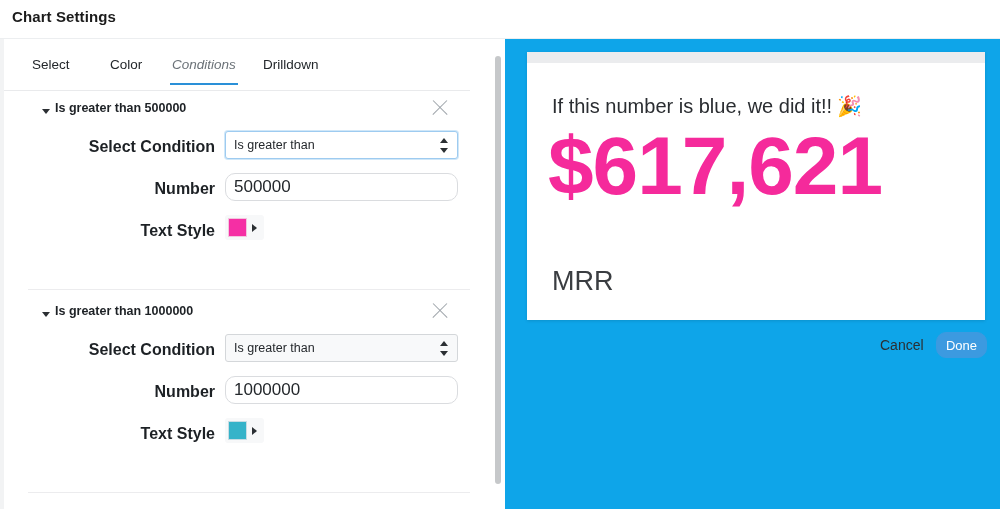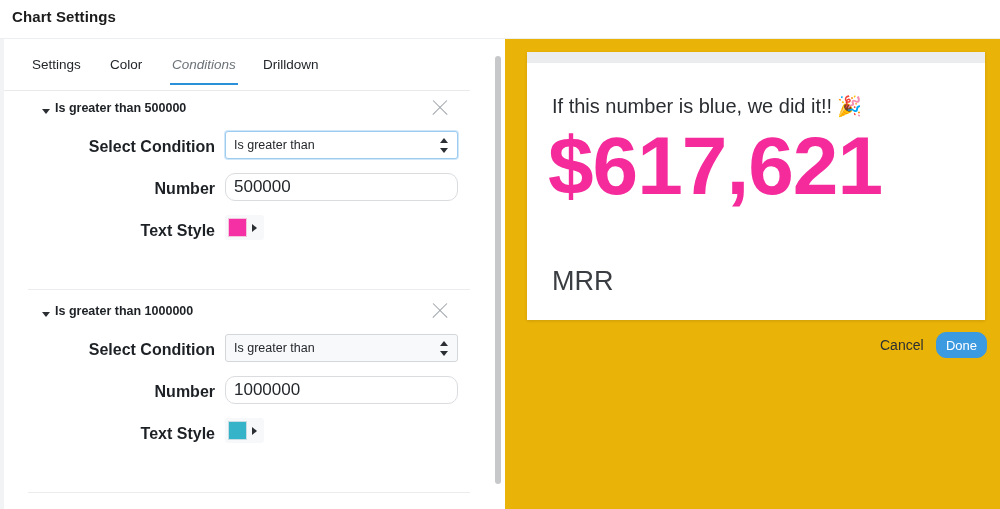--- a/index.html
+++ b/index.html
@@ -6,21 +6,21 @@
   html, body {
     margin: 0; padding: 0;
     width: 1000px; height: 509px;
     background: #ffffff;
     font-family: "Liberation Sans", sans-serif;
     overflow: hidden;
   }
   .app {
     position: relative;
     width: 1000px; height: 509px;
-    background: #eab308;
+    background: #0ea5e9;
   }
 
   
   .header {
     position: absolute; left: 0; top: 0;
     width: 1000px; height: 39px;
     background: #ffffff;
     border-bottom: 1px solid #eceef0;
   }
   .header-title {
@@ -253,21 +253,21 @@
 
   <div class="header">
     <div class="header-title">Chart Settings</div>
   </div>
 
   <div class="left-rail"></div>
 
   <div class="settings">
 
     <div class="tabs">
-      <div class="tab tab-general">Settings</div>
+      <div class="tab tab-general">Select</div>
       <div class="tab tab-color">Color</div>
       <div class="tab tab-conditions active">Conditions</div>
       <div class="tab tab-drilldown">Drilldown</div>
     </div>
 
     <div class="cond-block cond-1">
       <div class="cond-head">
         <span class="caret"></span>
         <span class="cond-title">Is greater than 500000</span>
         <span class="close-x"></span>

